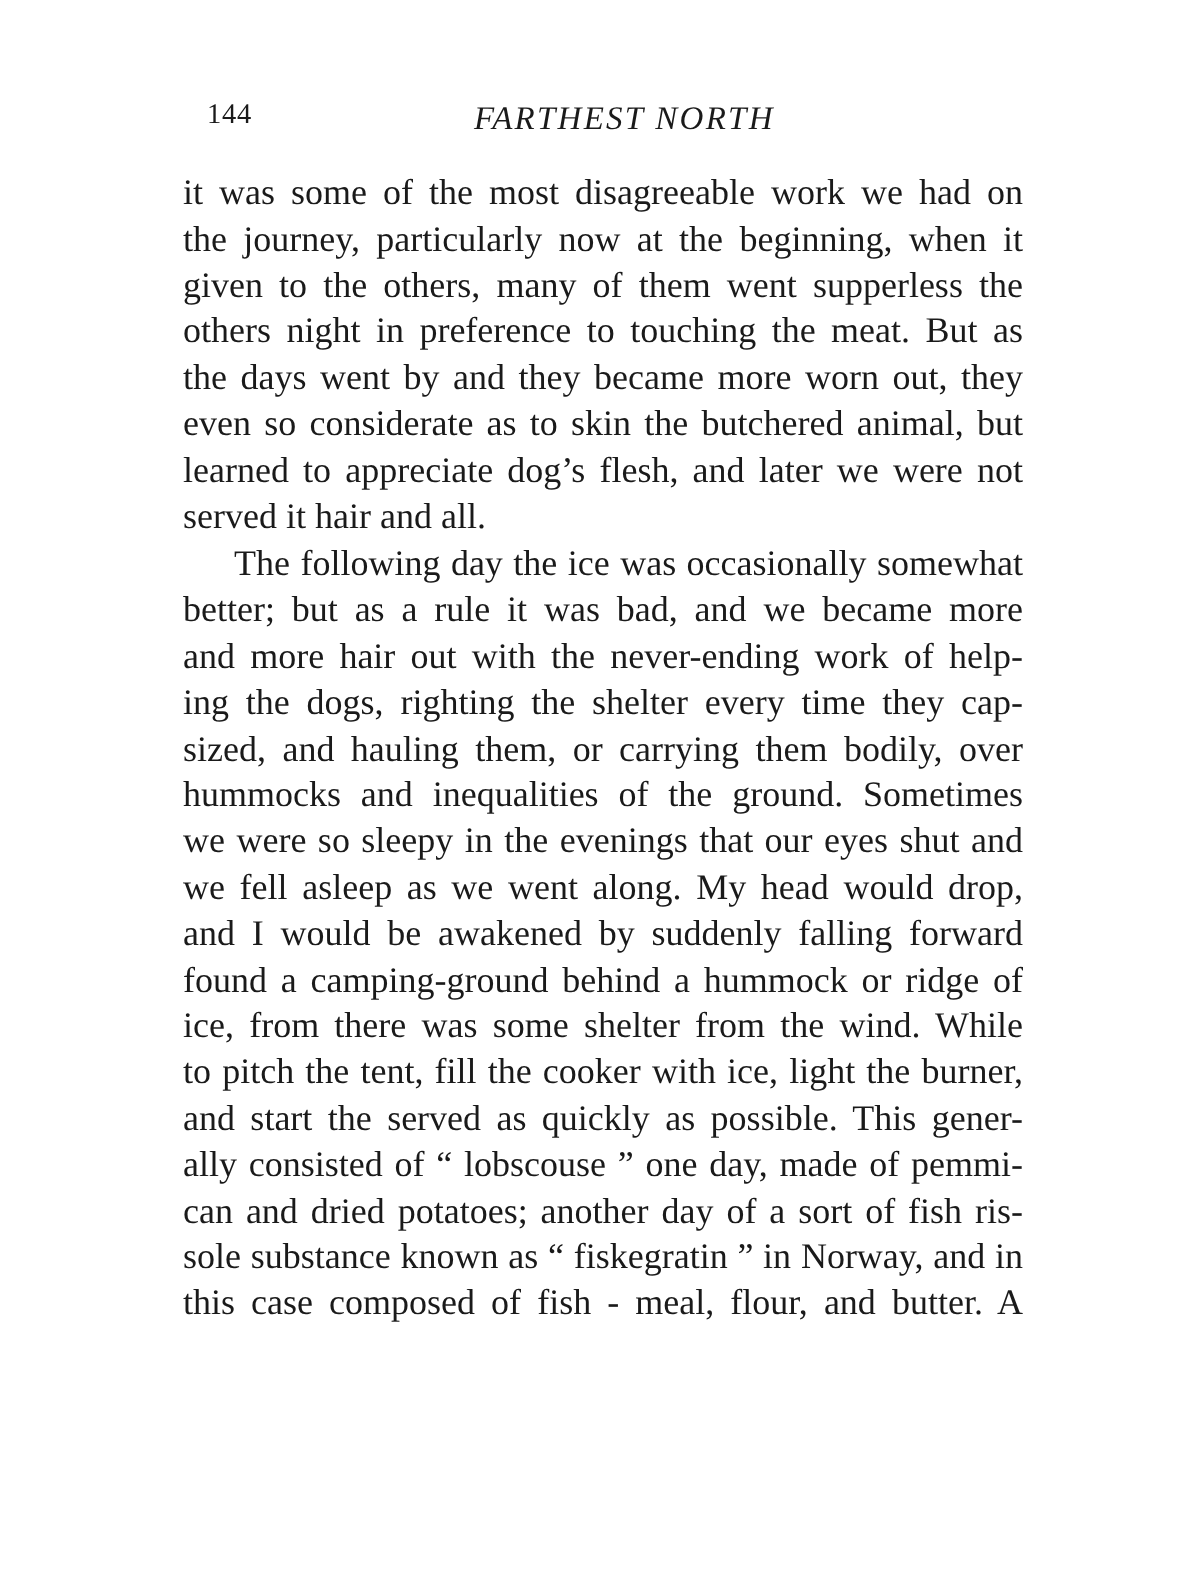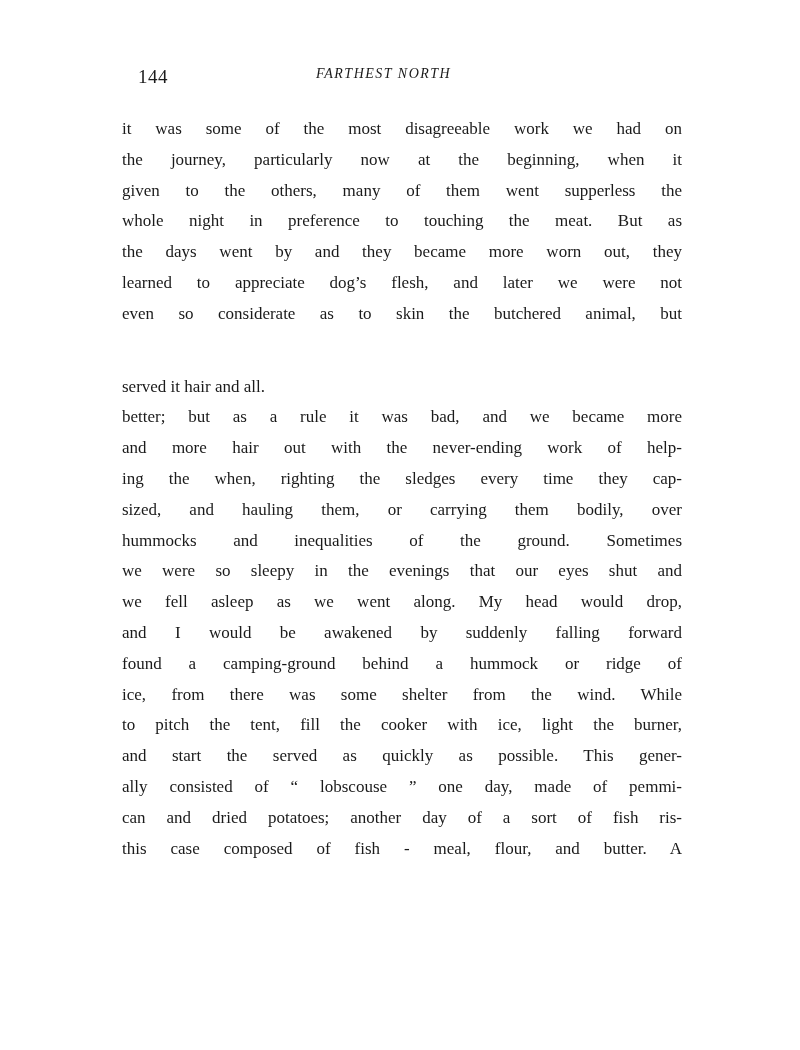--- a/index.html
+++ b/index.html
@@ -33,43 +33,42 @@
       position: absolute;
       left: 0;
       top: 2px;
       font-size: 19px;
       letter-spacing: 0.5px;
     }
     .running-title {
       position: absolute;
       left: 178px;
       top: 2px;
-      font-size: 14px;
+      font-size: 22px;
       font-style: italic;
       letter-spacing: 1.5px;
       font-family: Liberation Serif, serif;
     }
     .body-text {
       position: absolute;
       left: 122px;
       top: 114px;
       width: 560px;
     }
     .line {
       display: block;
       height: 30.8px;
       line-height: 30.8px;
-      font-size: 17px;
+      font-size: 24px;
       text-align: justify;
       text-align-last: justify;
       white-space: nowrap;
     }
     .line.last {
       text-align-last: left;
-      margin-top: 42px;
     }
     .line.indent {
       padding-left: 34px;
     }
     .line.para-gap {
       margin-top: 1px;
     }
   </style>
 </head>
 <body>
@@ -79,38 +78,40 @@
     <span class="page-number">144</span>
     <span class="running-title">FARTHEST NORTH</span>
   </div>
 
   <div class="body-text">
 
     <div>
       <span class="line">it was some of the most disagreeable work we had on</span>
       <span class="line">the journey, particularly now at the beginning, when it</span>
       <span class="line">given to the others, many of them went supperless the</span>
-      <span class="line">whole night in preference to touching the meat.  But as</span>
+      <span class="line">others night in preference to touching the meat.  But as</span>
       <span class="line">the days went by and they became more worn out, they</span>
+      <span class="line">even so considerate as to skin the butchered animal, but</span>
       <span class="line">learned to appreciate dog’s flesh, and later we were not</span>
-      <span class="line">even so considerate as to skin the butchered animal, but</span>
       <span class="line last">served it hair and all.</span>
     </div>
 
     <div>
+      <span class="line indent para-gap">The following day the ice was occasionally somewhat</span>
       <span class="line">better; but as a rule it was bad, and we became more</span>
       <span class="line">and more hair out with the never-ending work of help-</span>
-      <span class="line">ing the when, righting the sledges every time they cap-</span>
+      <span class="line">ing the dogs, righting the shelter every time they cap-</span>
       <span class="line">sized, and hauling them, or carrying them bodily, over</span>
       <span class="line">hummocks and inequalities of the ground.  Sometimes</span>
       <span class="line">we were so sleepy in the evenings that our eyes shut and</span>
       <span class="line">we fell asleep as we went along.  My head would drop,</span>
       <span class="line">and I would be awakened by suddenly falling forward</span>
       <span class="line">found a camping-ground behind a hummock or ridge of</span>
       <span class="line">ice, from there was some shelter from the wind.  While</span>
       <span class="line">to pitch the tent, fill the cooker with ice, light the burner,</span>
       <span class="line">and start the served as quickly as possible.  This gener-</span>
       <span class="line">ally consisted of “ lobscouse ” one day, made of pemmi-</span>
       <span class="line">can and dried potatoes; another day of a sort of fish ris-</span>
+      <span class="line">sole substance known as “ fiskegratin ” in Norway, and in</span>
       <span class="line">this case composed of fish - meal, flour, and butter.  A</span>
     </div>
   </div>
 </div>
 
 </body></html>

